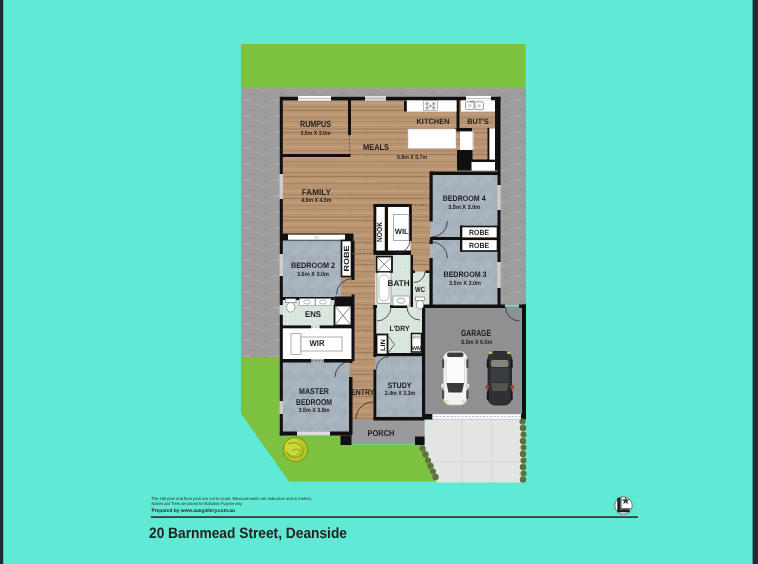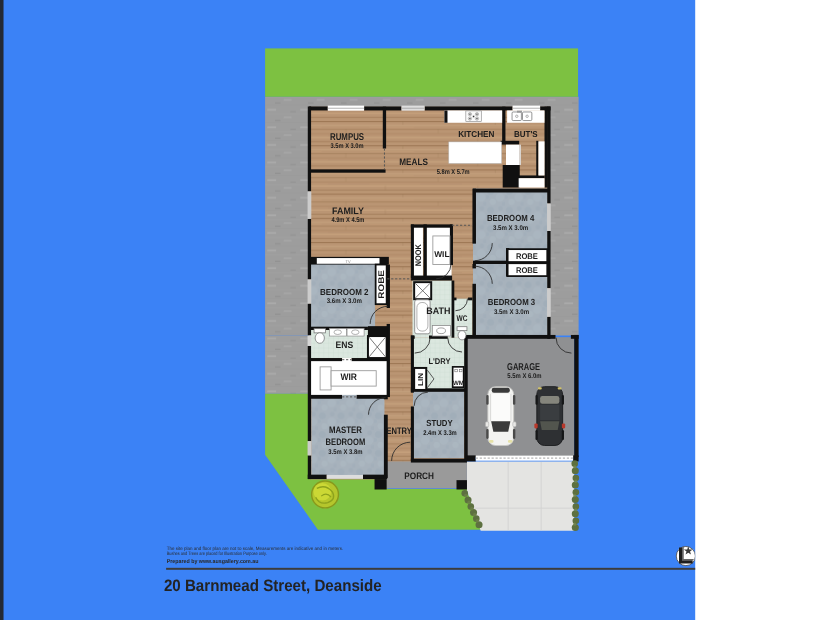--- a/index.html
+++ b/index.html
@@ -1,16 +1,16 @@
 <!DOCTYPE html>
 <html><head>
 <meta charset="utf-8">
 <style>
   html,body{margin:0;padding:0;background:#ffffff;}
-  #page{position:relative;width:632px;height:564px;background:#3b82f6;overflow:hidden;
+  #page{position:relative;width:758px;height:564px;background:#5eead4;overflow:hidden;
         font-family:"Liberation Sans", sans-serif;}
   svg{position:absolute;top:0;left:0;}
   text{font-family:"Liberation Sans", sans-serif;}
 </style>
 </head>
 <body>
 <div id="page">
 <svg width="758" height="564" viewBox="0 0 758 564" text-rendering="geometricPrecision">
 <defs>
   <pattern id="wood" patternUnits="userSpaceOnUse" width="84" height="22">

